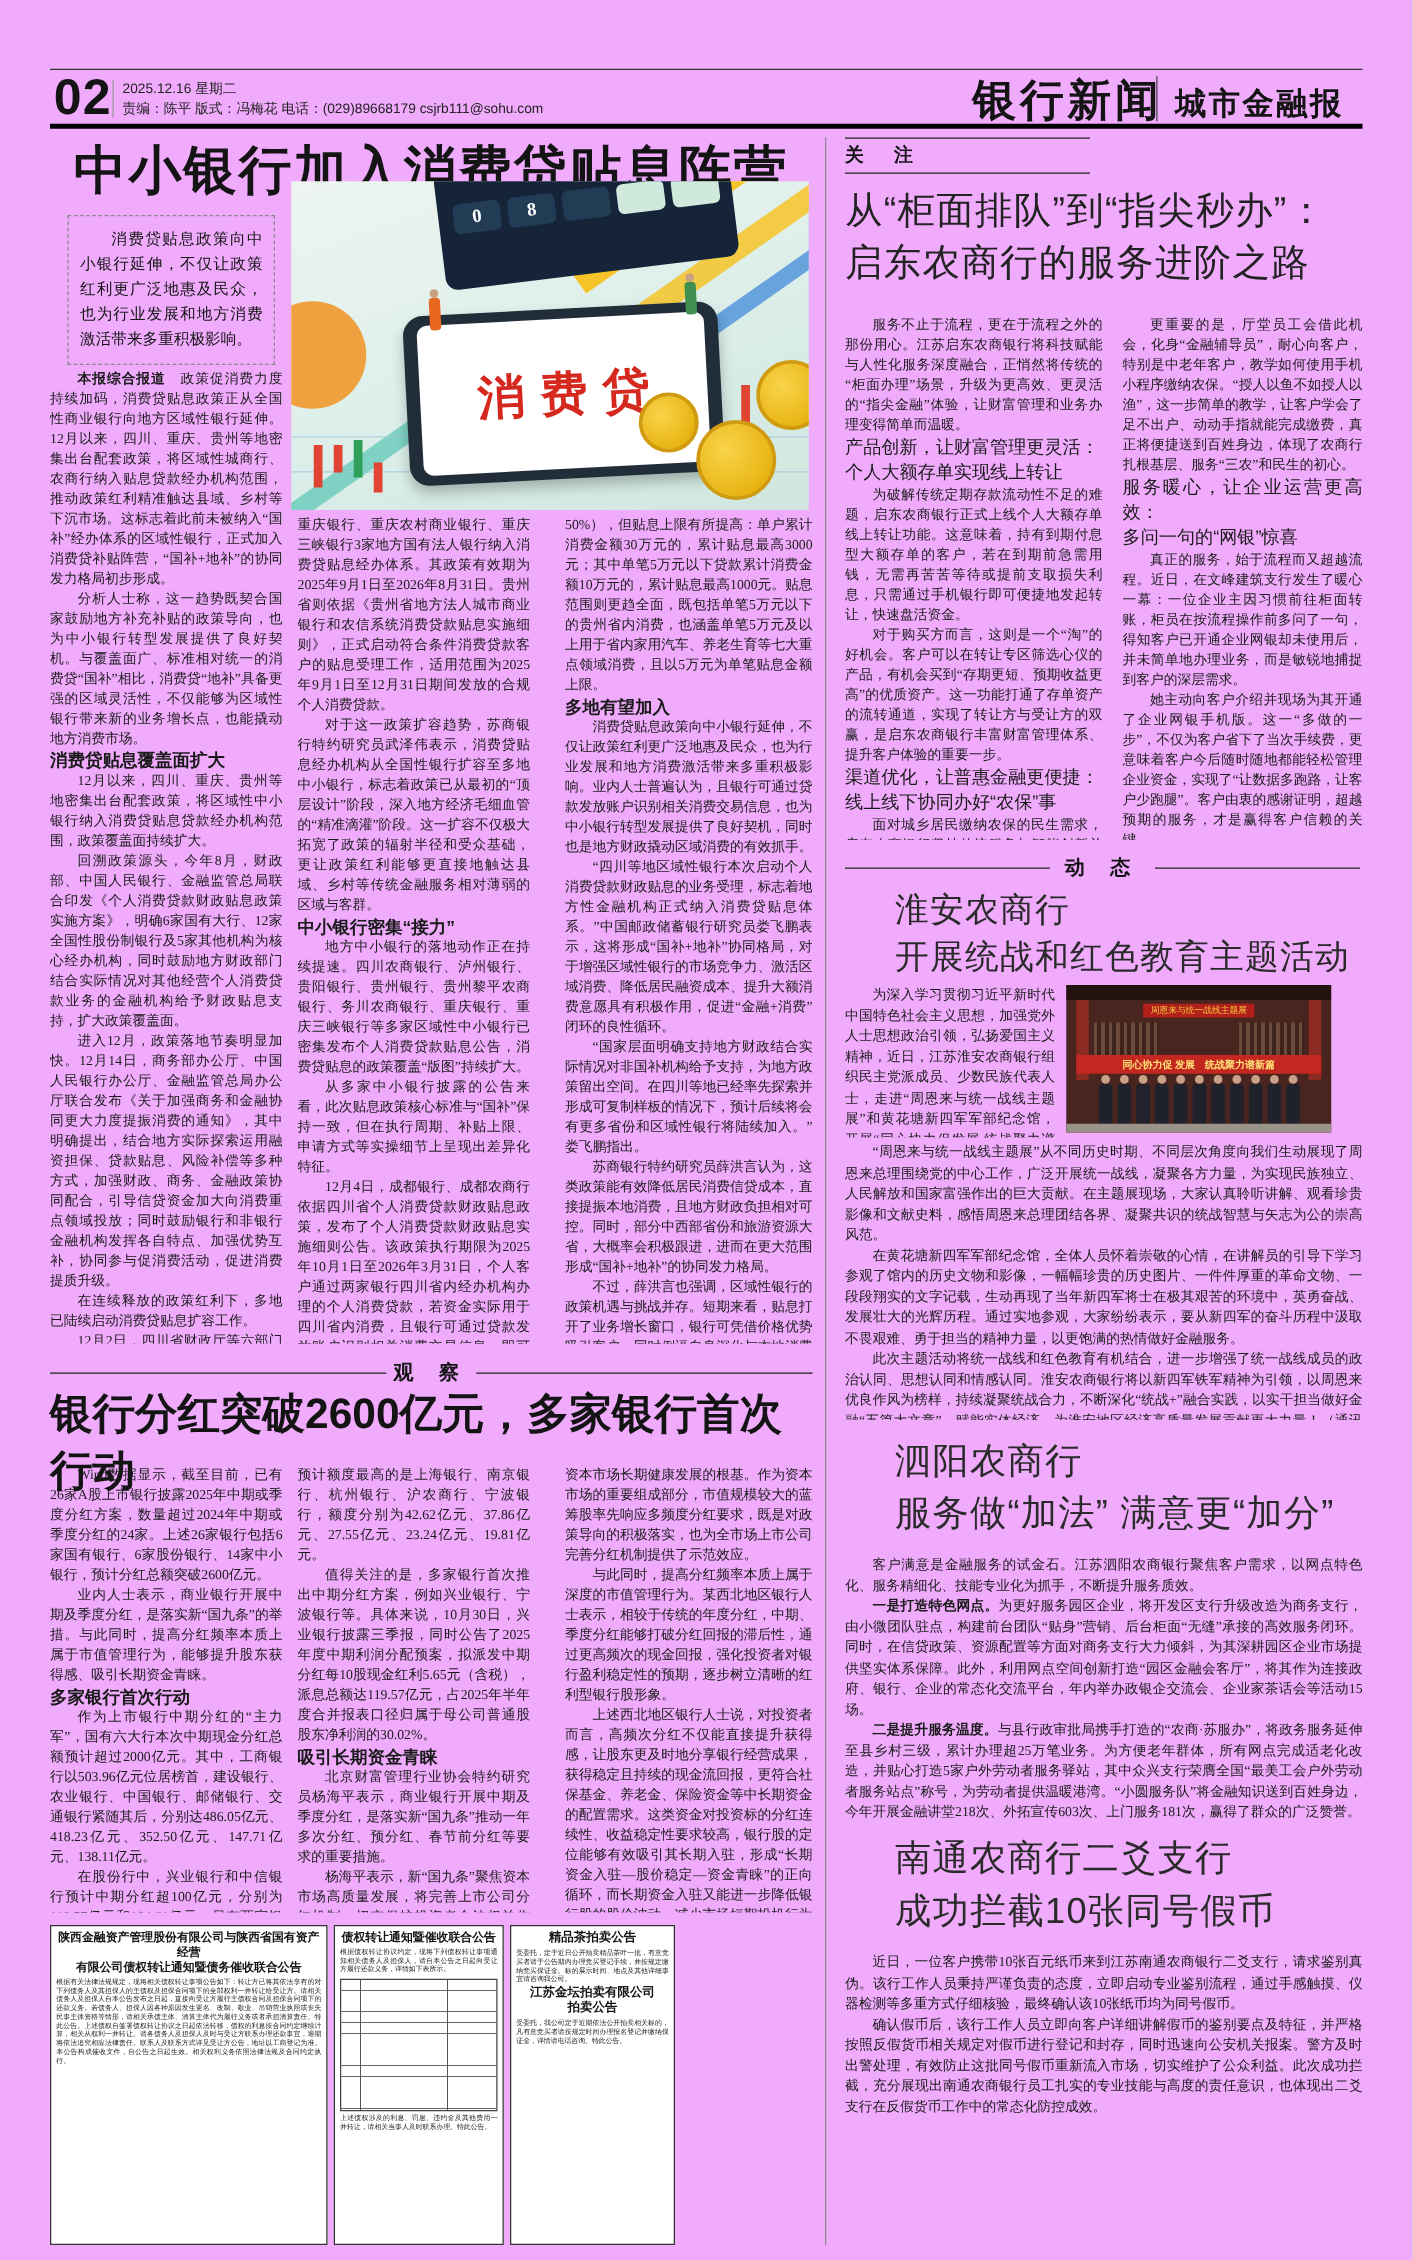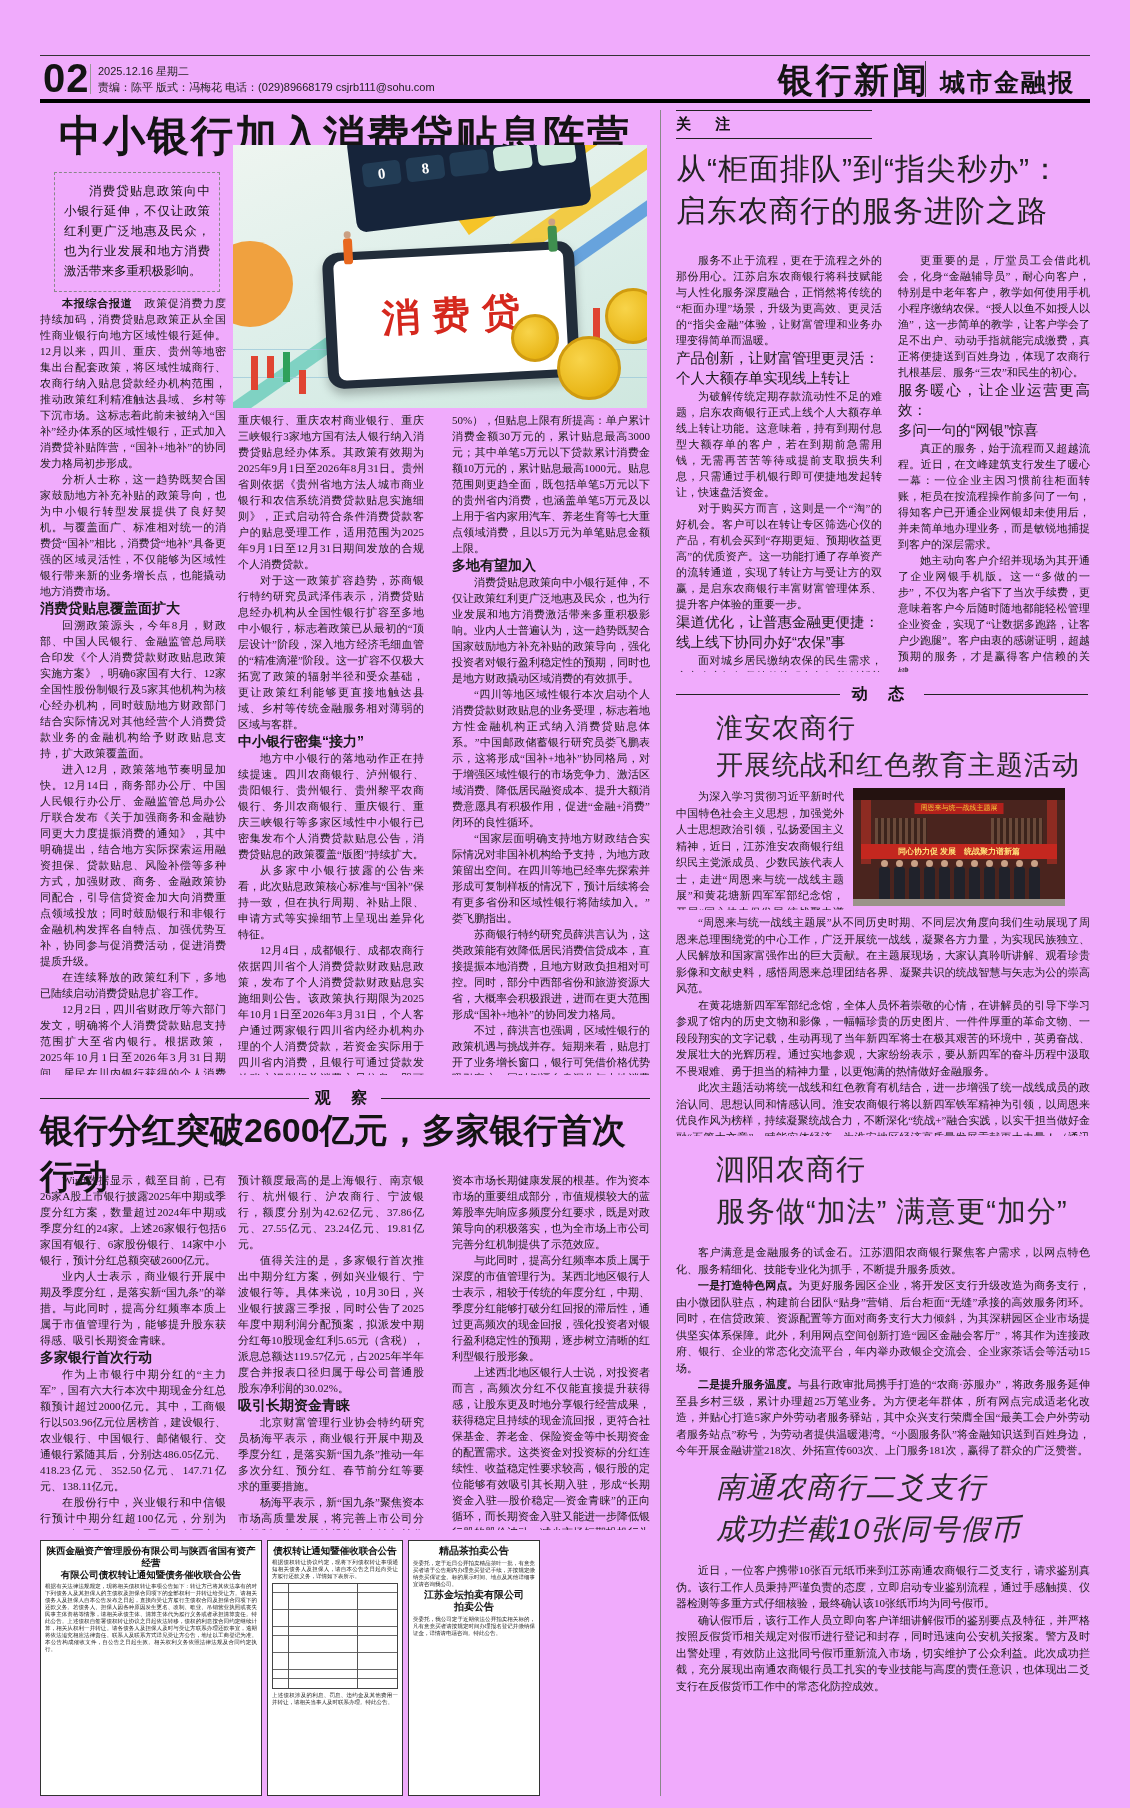--- a/index.html
+++ b/index.html
@@ -97,21 +97,21 @@
       font-weight:400;letter-spacing:1px;white-space:pre-line;
       font-family:"Liberation Sans","DejaVu Sans",sans-serif;color:#222;}
 
   .dyn-rule{position:absolute;left:676px;top:684px;width:412px;display:flex;align-items:center;gap:12px;}
   .dyn-rule .ln{flex:1;height:1px;background:#222;}
 
   .subart-headline{position:absolute;font-family:"Liberation Sans","DejaVu Sans",sans-serif;
       font-weight:500;color:#2a2a2a;white-space:pre-line;letter-spacing:1px;}
   .hua-headline{left:716px;top:710px;width:380px;font-size:27px;line-height:37px;}
   .si-headline{left:716px;top:1148px;width:380px;font-size:29px;line-height:42px;}
-  .nan-headline{left:716px;top:1466px;width:380px;font-size:29px;line-height:42px;font-style:italic;}
+  .nan-headline{left:716px;top:1466px;width:380px;font-size:29px;line-height:42px;}
 
   
   .photo2{position:absolute;left:853px;top:788px;width:212px;height:118px;background:#4a241e;overflow:hidden;}
   .ph2-roof{position:absolute;top:0;left:0;right:0;height:12px;background:#241210;}
   .ph2-sign{position:absolute;top:15px;left:50%;transform:translateX(-50%);background:#b3201c;
             color:#f3c73a;font-size:7px;line-height:11px;padding:0 6px;white-space:nowrap;}
   .ph2-pillar{position:absolute;top:12px;width:10px;height:64px;background:#8d2b22;}
   .ph2-lattice{position:absolute;top:30px;width:52px;height:34px;
       background:repeating-linear-gradient(90deg,#6a4a3a 0 3px,#3c241c 3px 6px);}
   .ph2-banner{position:absolute;top:56px;left:8px;right:8px;height:15px;background:#c4271f;
@@ -177,37 +177,38 @@
     </div>
     <div class="coin" style="right:26px;bottom:8px;width:58px;height:58px;"></div>
     <div class="coin" style="right:88px;bottom:46px;width:42px;height:42px;"></div>
     <div class="coin" style="right:-14px;bottom:64px;width:50px;height:50px;"></div>
   </div>
 
   <div class="ncol" style="left:40px;top:295px;width:186px;height:780px;">
       <p class="b-p"><b>本报综合报道</b>　政策促消费力度持续加码，消费贷贴息政策正从全国性商业银行向地方区域性银行延伸。12月以来，四川、重庆、贵州等地密集出台配套政策，将区域性城商行、农商行纳入贴息贷款经办机构范围，推动政策红利精准触达县域、乡村等下沉市场。这标志着此前未被纳入“国补”经办体系的区域性银行，正式加入消费贷补贴阵营，“国补+地补”的协同发力格局初步形成。</p>
       <p class="b-p">分析人士称，这一趋势既契合国家鼓励地方补充补贴的政策导向，也为中小银行转型发展提供了良好契机。与覆盖面广、标准相对统一的消费贷“国补”相比，消费贷“地补”具备更强的区域灵活性，不仅能够为区域性银行带来新的业务增长点，也能撬动地方消费市场。</p>
       <p class="b-h">消费贷贴息覆盖面扩大</p>
+      <p class="b-p">12月以来，四川、重庆、贵州等地密集出台配套政策，将区域性中小银行纳入消费贷贴息贷款经办机构范围，政策覆盖面持续扩大。</p>
       <p class="b-p">回溯政策源头，今年8月，财政部、中国人民银行、金融监管总局联合印发《个人消费贷款财政贴息政策实施方案》，明确6家国有大行、12家全国性股份制银行及5家其他机构为核心经办机构，同时鼓励地方财政部门结合实际情况对其他经营个人消费贷款业务的金融机构给予财政贴息支持，扩大政策覆盖面。</p>
       <p class="b-p">进入12月，政策落地节奏明显加快。12月14日，商务部办公厅、中国人民银行办公厅、金融监管总局办公厅联合发布《关于加强商务和金融协同更大力度提振消费的通知》，其中明确提出，结合地方实际探索运用融资担保、贷款贴息、风险补偿等多种方式，加强财政、商务、金融政策协同配合，引导信贷资金加大向消费重点领域投放；同时鼓励银行和非银行金融机构发挥各自特点、加强优势互补，协同参与促消费活动，促进消费提质升级。</p>
       <p class="b-p">在连续释放的政策红利下，多地已陆续启动消费贷贴息扩容工作。</p>
       <p class="b-p">12月2日，四川省财政厅等六部门发文，明确将个人消费贷款贴息支持范围扩大至省内银行。根据政策，2025年10月1日至2026年3月31日期间，居民在川内银行获得的个人消费贷款（不含信用卡业务），实际用于省内消费的可享受1个百分点的年贴息。贴息范围既覆盖单笔5万元以下的普通消费，也包含5万元及以上的家用汽车、养老生育、家居家装等重点领域消费，其中单笔5万元以上消费按5万元额度上限贴息，所需资金由省与市县按比例分担。</p>
     </div>
   <div class="ncol" style="left:238px;top:412px;width:186px;height:663px;">
       <p class="b-pc">重庆银行、重庆农村商业银行、重庆三峡银行3家地方国有法人银行纳入消费贷贴息经办体系。其政策有效期为2025年9月1日至2026年8月31日。贵州省则依据《贵州省地方法人城市商业银行和农信系统消费贷款贴息实施细则》，正式启动符合条件消费贷款客户的贴息受理工作，适用范围为2025年9月1日至12月31日期间发放的合规个人消费贷款。</p>
       <p class="b-p">对于这一政策扩容趋势，苏商银行特约研究员武泽伟表示，消费贷贴息经办机构从全国性银行扩容至多地中小银行，标志着政策已从最初的“顶层设计”阶段，深入地方经济毛细血管的“精准滴灌”阶段。这一扩容不仅极大拓宽了政策的辐射半径和受众基础，更让政策红利能够更直接地触达县域、乡村等传统金融服务相对薄弱的区域与客群。</p>
       <p class="b-h">中小银行密集“接力”</p>
       <p class="b-p">地方中小银行的落地动作正在持续提速。四川农商银行、泸州银行、贵阳银行、贵州银行、贵州黎平农商银行、务川农商银行、重庆银行、重庆三峡银行等多家区域性中小银行已密集发布个人消费贷款贴息公告，消费贷贴息的政策覆盖“版图”持续扩大。</p>
       <p class="b-p">从多家中小银行披露的公告来看，此次贴息政策核心标准与“国补”保持一致，但在执行周期、补贴上限、申请方式等实操细节上呈现出差异化特征。</p>
       <p class="b-p">12月4日，成都银行、成都农商行依据四川省个人消费贷款财政贴息政策，发布了个人消费贷款财政贴息实施细则公告。该政策执行期限为2025年10月1日至2026年3月31日，个人客户通过两家银行四川省内经办机构办理的个人消费贷款，若资金实际用于四川省内消费，且银行可通过贷款发放账户识别相关消费交易信息，即可按规定享受四川省财政贴息支持。贴息范围覆盖单笔5万元以下的消费，以及单笔5万元以上汽车、教育、健康医疗等重点领域消费；个人累计贴息上限1500元（对应符合条件的累计消费金额30万元），其中单笔5万元以下贷款累计贴息上限500元（对应累计消费金额10万元）。</p>
     </div>
   <div class="ncol" style="left:452px;top:412px;width:198px;height:663px;">
       <p class="b-pc">50%），但贴息上限有所提高：单户累计消费金额30万元的，累计贴息最高3000元；其中单笔5万元以下贷款累计消费金额10万元的，累计贴息最高1000元。贴息范围则更趋全面，既包括单笔5万元以下的贵州省内消费，也涵盖单笔5万元及以上用于省内家用汽车、养老生育等七大重点领域消费，且以5万元为单笔贴息金额上限。</p>
       <p class="b-h">多地有望加入</p>
-      <p class="b-p">消费贷贴息政策向中小银行延伸，不仅让政策红利更广泛地惠及民众，也为行业发展和地方消费激活带来多重积极影响。业内人士普遍认为，这一趋势既契合国家鼓励地方补充补贴的政策导向，强化投资者对银行盈利稳定性的预期，同时也是地方财政撬动区域消费的有效抓手。</p>
+      <p class="b-p">消费贷贴息政策向中小银行延伸，不仅让政策红利更广泛地惠及民众，也为行业发展和地方消费激活带来多重积极影响。业内人士普遍认为，且银行可通过贷款发放账户识别相关消费交易信息，也为中小银行转型发展提供了良好契机，同时也是地方财政撬动区域消费的有效抓手。</p>
       <p class="b-p">“四川等地区域性银行本次启动个人消费贷款财政贴息的业务受理，标志着地方性金融机构正式纳入消费贷贴息体系。”中国邮政储蓄银行研究员娄飞鹏表示，这将形成“国补+地补”协同格局，对于增强区域性银行的市场竞争力、激活区域消费、降低居民融资成本、提升大额消费意愿具有积极作用，促进“金融+消费”闭环的良性循环。</p>
       <p class="b-p">“国家层面明确支持地方财政结合实际情况对非国补机构给予支持，为地方政策留出空间。在四川等地已经率先探索并形成可复制样板的情况下，预计后续将会有更多省份和区域性银行将陆续加入。”娄飞鹏指出。</p>
       <p class="b-p">苏商银行特约研究员薛洪言认为，这类政策能有效降低居民消费信贷成本，直接提振本地消费，且地方财政负担相对可控。同时，部分中西部省份和旅游资源大省，大概率会积极跟进，进而在更大范围形成“国补+地补”的协同发力格局。</p>
       <p class="b-p">不过，薛洪言也强调，区域性银行的政策机遇与挑战并存。短期来看，贴息打开了业务增长窗口，银行可凭借价格优势吸引客户，同时倒逼自身深化与本地消费场景的融合；但长期来看仍面临挑战——区域性银行在客户基础、风控技术、资金成本上与传统大行仍有差距，单纯依靠贴息难以形成持续竞争力，且政策有明确期限和地域限制，增长可能具有阶段性。</p>
     </div>
 
   <div class="obs-rule">
     <div class="ln"></div>
     <span class="kicker">观 察</span>
     <div class="ln"></div>

